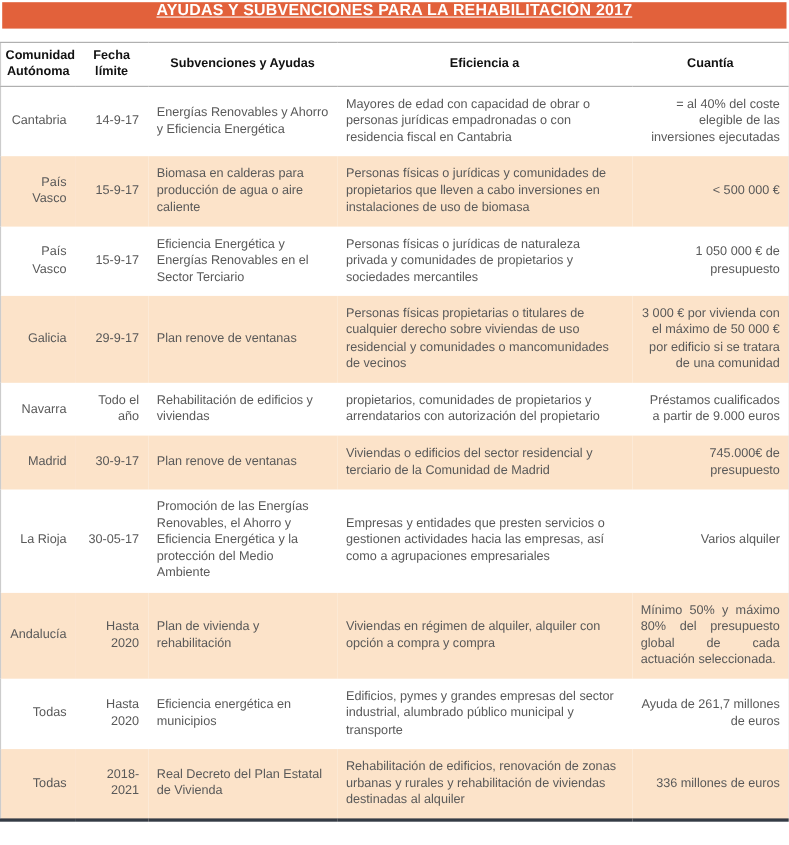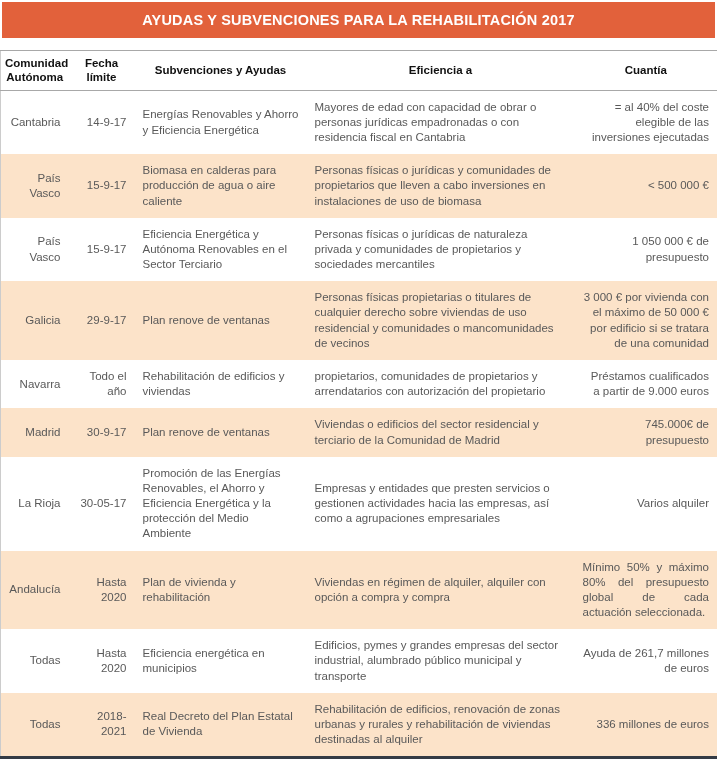--- a/index.html
+++ b/index.html
@@ -14,27 +14,28 @@
   *{box-sizing:border-box;}
   html,body{margin:0;padding:0;}
   body{
     width:717px;height:768px;
     background:#ffffff;
     font-family:"Liberation Sans", sans-serif;
     overflow:hidden;
   }
   .banner{
     margin:2px 2px 0 2px;
-    height:36px;
+    height:24px;
     background:var(--accent);
     color:#ffffff;
-    display:flex;align-items:center;justify-content:center;
+    display:flex;justify-content:center;
     font-weight:bold;
     font-size:14.5px;
     letter-spacing:0.2px;
+    text-decoration:underline;
   }
   .tbl{
     width:717px;
     margin-top:12px;
     border-collapse:collapse;
     table-layout:fixed;
     color:var(--text);
     font-size:11.5px;
     line-height:1.32;
     border-left:1px solid var(--side-border);
@@ -102,21 +103,21 @@
       <tr>
     <td class="c-com">País Vasco</td>
     <td class="c-fecha">15-9-17</td>
     <td class="c-sub">Biomasa en calderas para producción de agua o aire caliente</td>
     <td class="c-dest">Personas físicas o jurídicas y comunidades de propietarios que lleven a cabo inversiones en instalaciones de uso de biomasa</td>
     <td class="c-cuantia">&lt; 500 000 €</td>
   </tr>
       <tr>
     <td class="c-com">País Vasco</td>
     <td class="c-fecha">15-9-17</td>
-    <td class="c-sub">Eficiencia Energética y Autónoma Renovables en el Sector Terciario</td>
+    <td class="c-sub">Eficiencia Energética y Energías Renovables en el Sector Terciario</td>
     <td class="c-dest">Personas físicas o jurídicas de naturaleza privada y comunidades de propietarios y sociedades mercantiles</td>
     <td class="c-cuantia">1 050 000 € de presupuesto</td>
   </tr>
       <tr>
     <td class="c-com">Galicia</td>
     <td class="c-fecha">29-9-17</td>
     <td class="c-sub">Plan renove de ventanas</td>
     <td class="c-dest">Personas físicas propietarias o titulares de cualquier derecho sobre viviendas de uso residencial y comunidades o mancomunidades de vecinos</td>
     <td class="c-cuantia">3 000 € por vivienda con el máximo de 50 000 € por edificio si se tratara de una comunidad</td>
   </tr>

